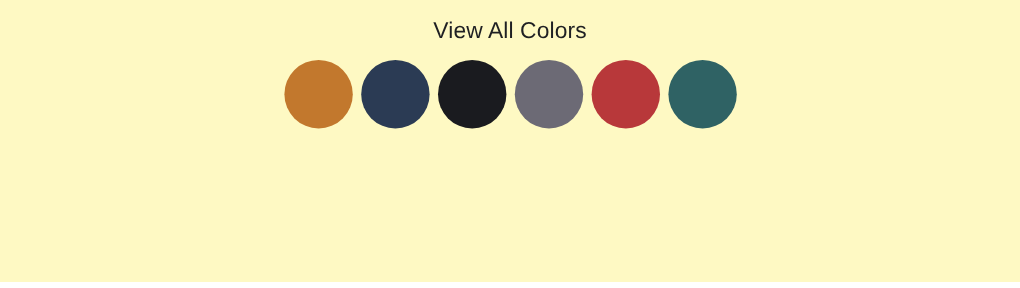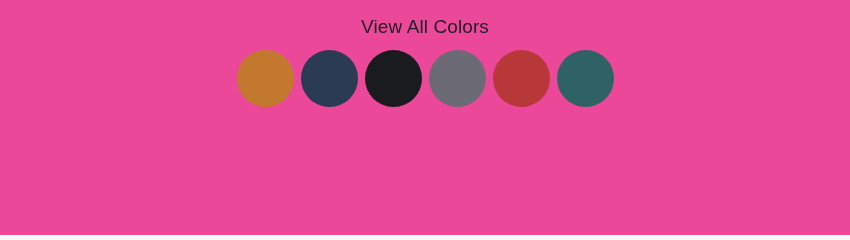--- a/index.html
+++ b/index.html
@@ -61,21 +61,21 @@
     outline: none;
   }
 
   .spacer {
     flex: 1 1 auto;
   }
 </style>
 </head>
 <body>
 
-<div class="page" style="background-color: #ec4899; justify-content: center;">
+<div class="page" style="background-color: #fef9c3; justify-content: center;">
 
   <h1 class="page-title" style="color: rgb(31, 32, 35);">View All Colors</h1>
 
   <div class="swatch-row">
     <div class="swatch" title="#C2782D" style="background-color: rgb(194, 120, 45);"></div>
     <div class="swatch" title="#2B3B54" style="background-color: rgb(43, 59, 84);"></div>
     <div class="swatch" title="#1A1B1F" style="background-color: rgb(26, 27, 31);"></div>
     <div class="swatch" title="#6C6A75" style="background-color: rgb(108, 106, 117);"></div>
     <div class="swatch" title="#B8383A" style="background-color: rgb(184, 56, 58);"></div>
     <div class="swatch" title="#2F6264" style="background-color: rgb(47, 98, 100);"></div>

